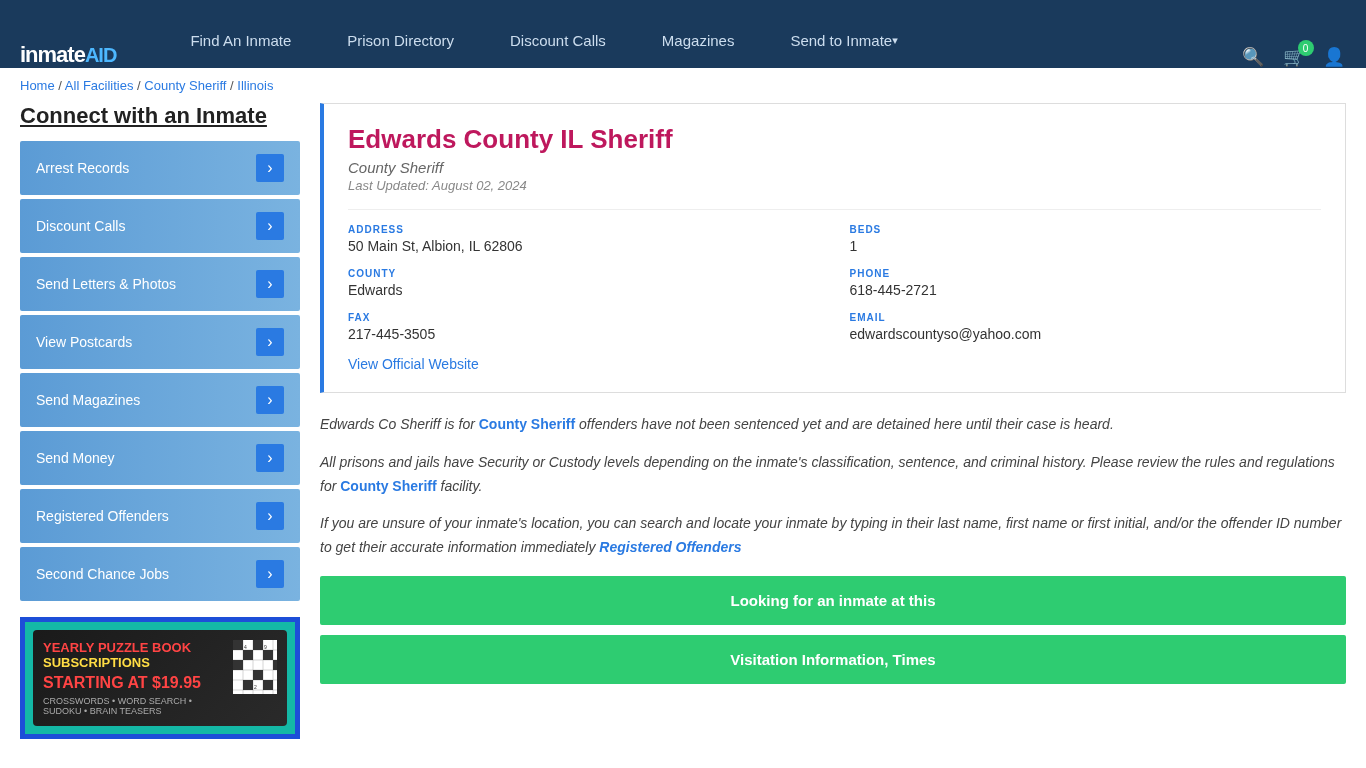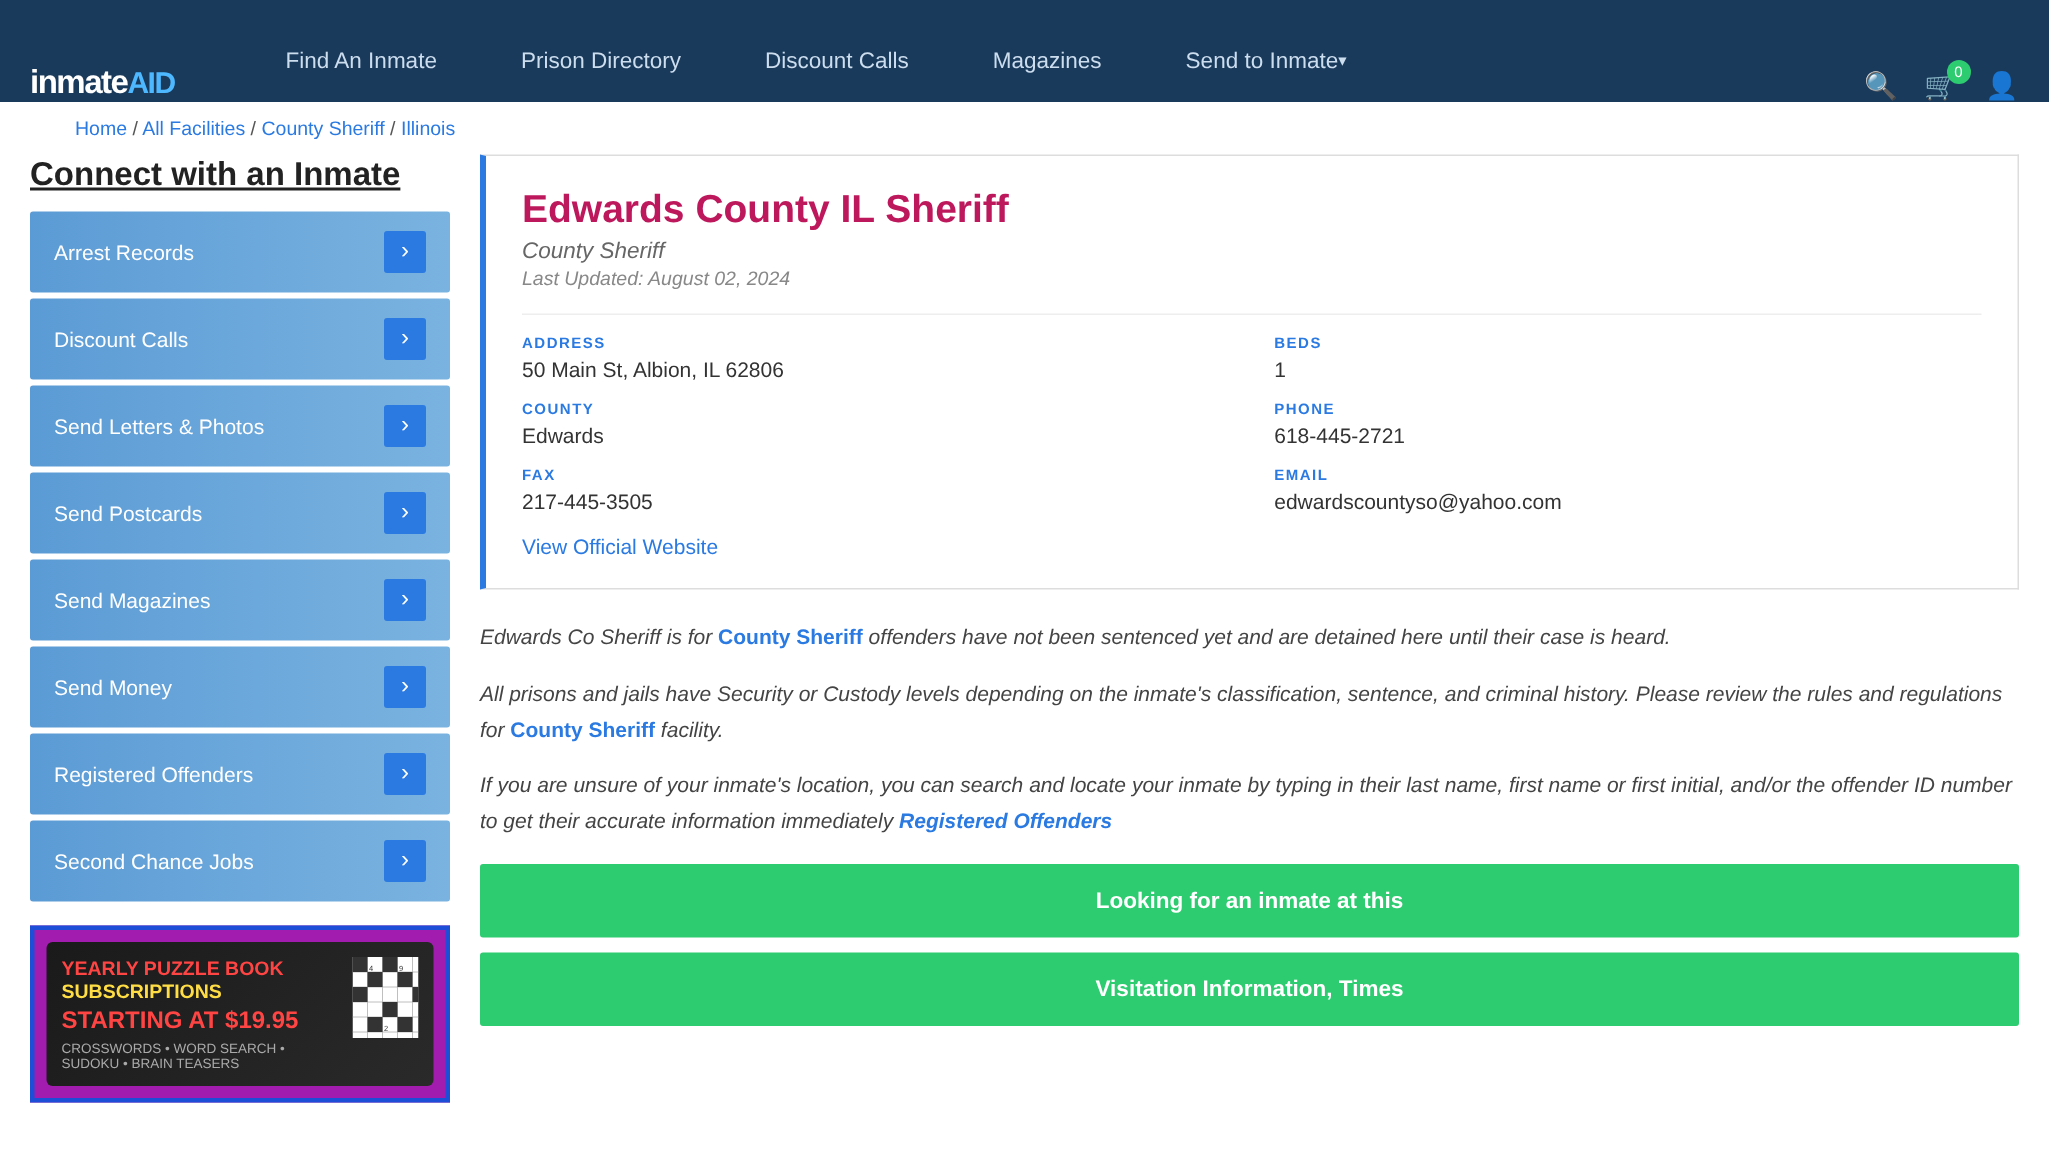--- a/index.html
+++ b/index.html
@@ -67,21 +67,20 @@
       display: flex;
       align-items: center;
       justify-content: center;
     }
 
     
     .breadcrumb {
       padding: 10px 20px;
       font-size: 13px;
       color: #555;
-      margin-left: 30px;
     }
     .breadcrumb a {
       color: #2a7ae2;
       text-decoration: none;
     }
     .breadcrumb span { color: #555; }
 
     
     .main-container {
       display: flex;
@@ -123,22 +122,22 @@
       width: 28px;
       height: 28px;
       display: flex;
       align-items: center;
       justify-content: center;
       font-size: 16px;
       flex-shrink: 0;
     }
     .sidebar-ad {
       margin-top: 16px;
-      background: #a21caf;
-      border: 3px solid #1d4ed8;
+      background: #14b8a6;
+      border: 5px solid #1d4ed8;
       padding: 8px;
       text-align: center;
       font-size: 11px;
     }
     .ad-puzzle {
       background: linear-gradient(135deg, #1a1a1a 0%, #2a2a2a 100%);
       color: #fff;
       padding: 10px;
       border-radius: 4px;
     }
@@ -290,21 +289,21 @@
     </button>
     <button class="sidebar-btn">
       <span>Discount Calls</span>
       <span class="sidebar-arrow">›</span>
     </button>
     <button class="sidebar-btn">
       <span>Send Letters &amp; Photos</span>
       <span class="sidebar-arrow">›</span>
     </button>
     <button class="sidebar-btn">
-      <span>Send Postcards</span>
+      <span>View Postcards</span>
       <span class="sidebar-arrow">›</span>
     </button>
     <button class="sidebar-btn">
       <span>Send Magazines</span>
       <span class="sidebar-arrow">›</span>
     </button>
     <button class="sidebar-btn">
       <span>Send Money</span>
       <span class="sidebar-arrow">›</span>
     </button>

